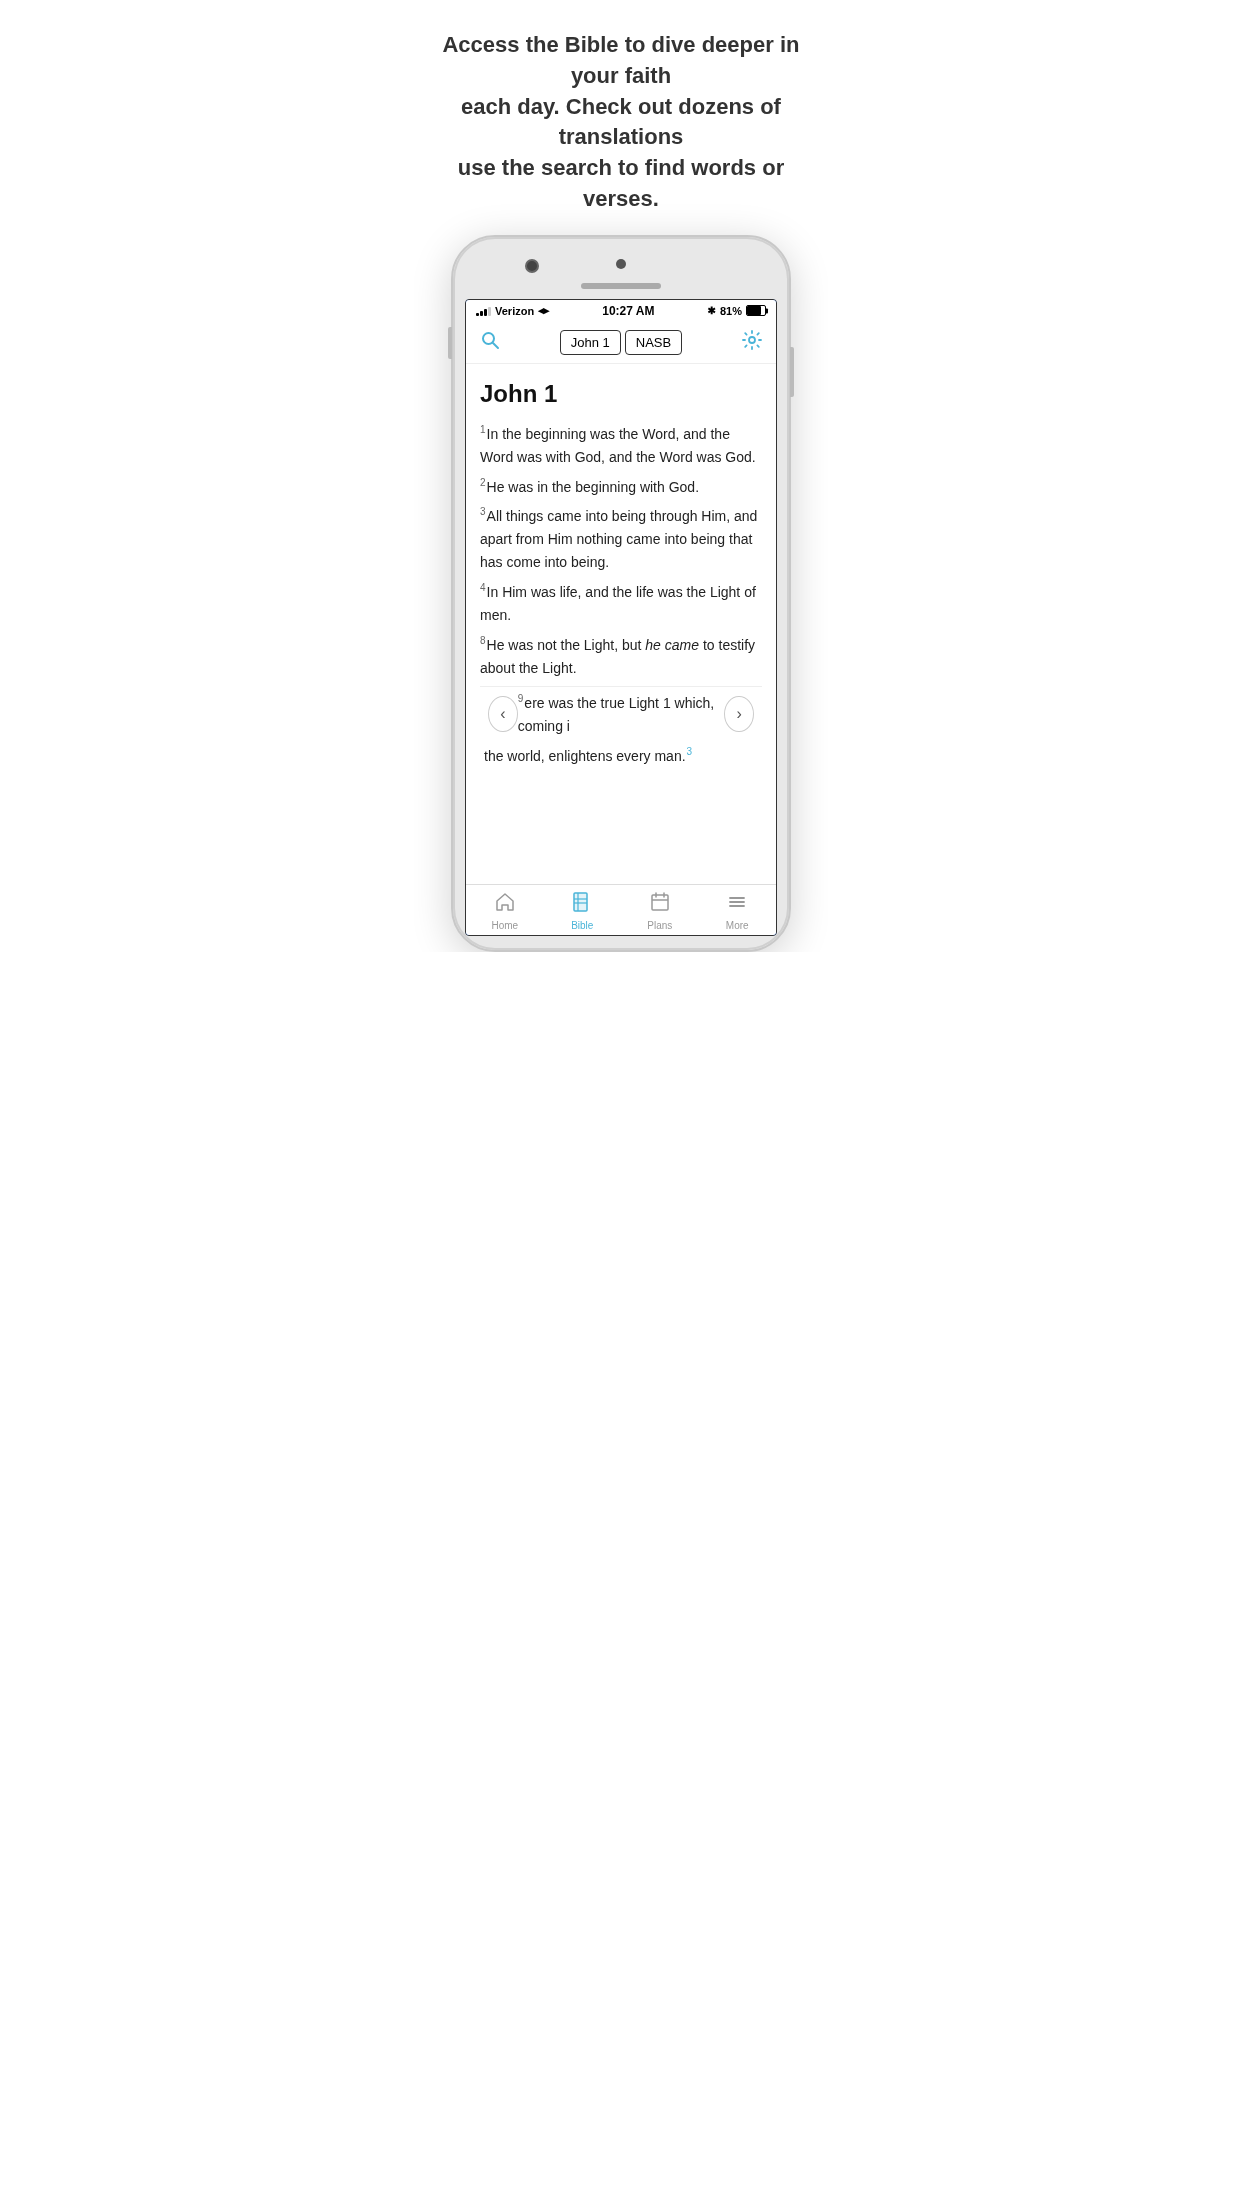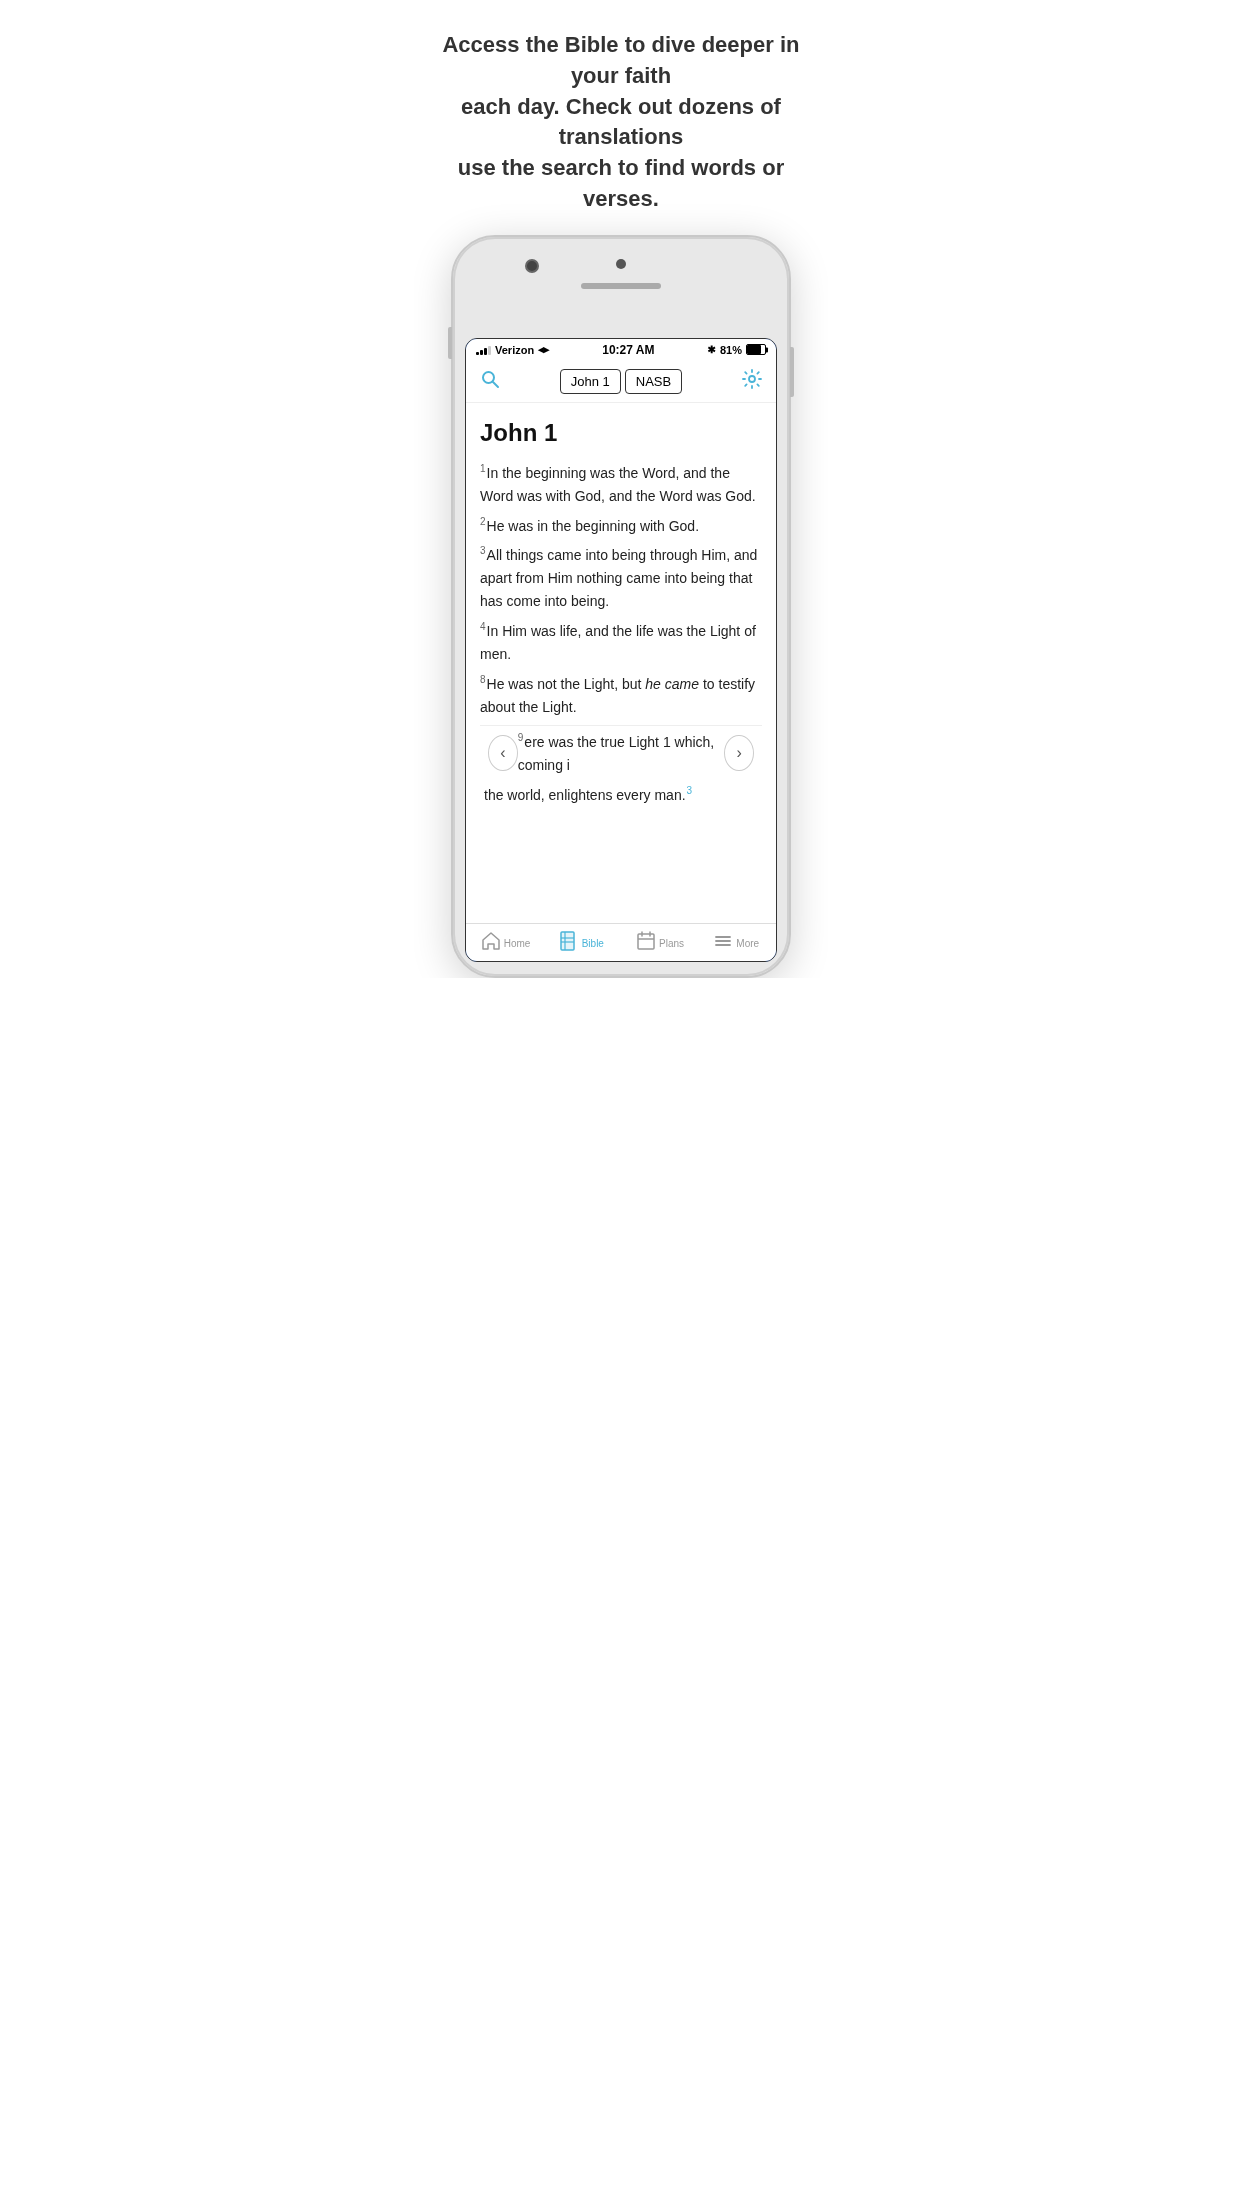--- a/index.html
+++ b/index.html
@@ -92,24 +92,23 @@
       background: #444;
       border-radius: 50%;
       position: absolute;
       left: 60px;
       top: 8px;
       border: 2px solid #666;
     }
 
     .phone-screen {
       background: #3b82f6;
-      border-radius: 12px;
+      border-radius: 4px;
       overflow: hidden;
       border: 1px solid #333;
-      margin-top: 39px;
     }
 
     
     .status-bar {
       display: flex;
       justify-content: space-between;
       align-items: center;
       padding: 4px 10px;
       font-size: 11px;
       font-weight: 600;
@@ -286,21 +285,21 @@
       display: flex;
       justify-content: space-around;
       align-items: center;
       padding: 6px 0 4px;
       background: #fff;
       border-top: 1px solid #ddd;
     }
 
     .tab-item {
       display: flex;
-      flex-direction: row;
+      flex-direction: column;
       align-items: center;
       gap: 2px;
       cursor: pointer;
       min-width: 50px;
     }
 
     .tab-icon {
       font-size: 20px;
       color: #999;
     }

